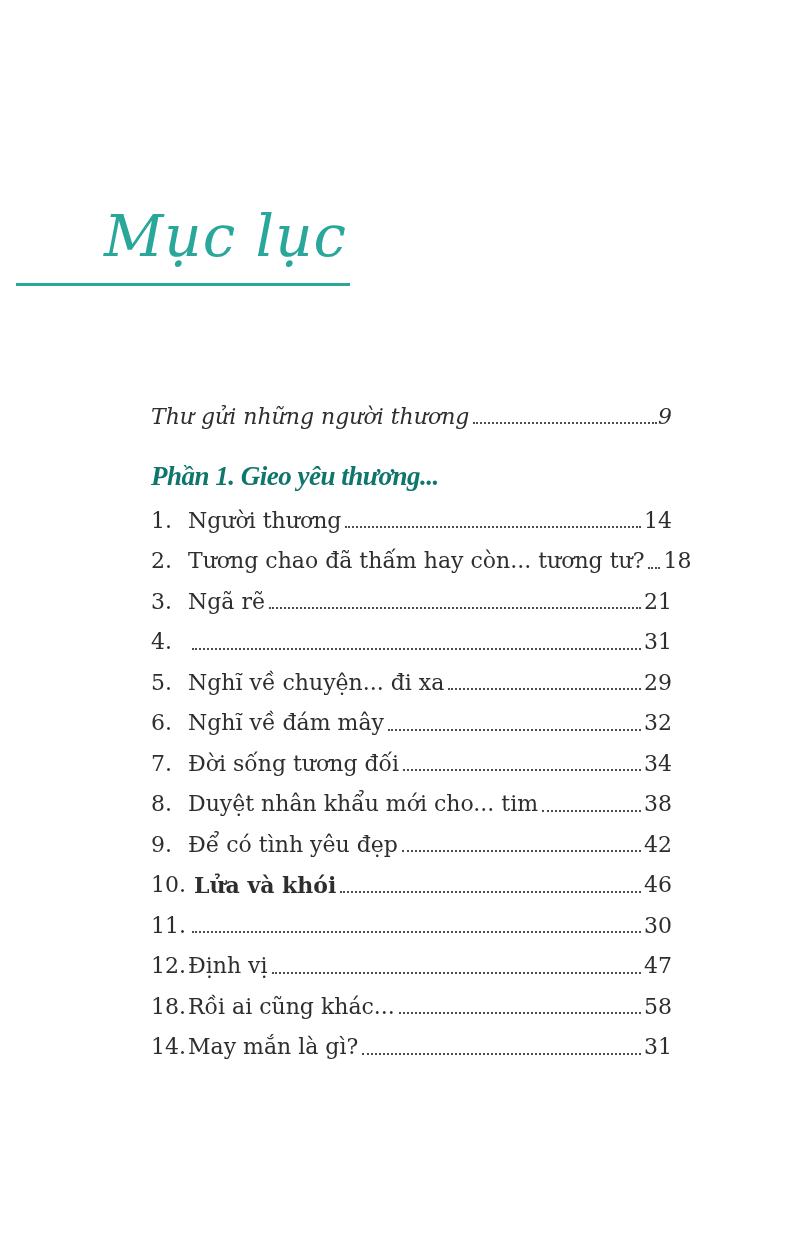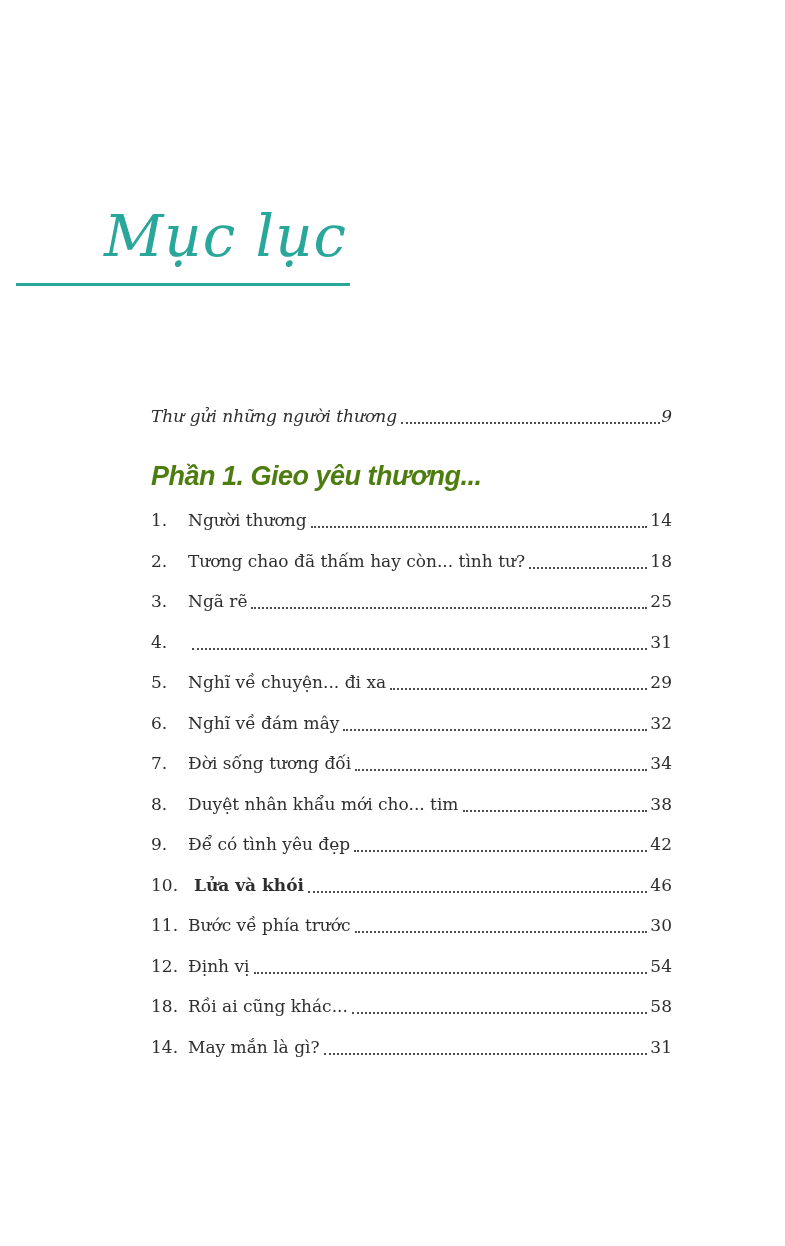--- a/index.html
+++ b/index.html
@@ -48,21 +48,21 @@
   .content {
     position: absolute;
     left: 135px;
     top: 396px;
     width: 521px;
   }
   .row {
     display: flex;
     align-items: center;
     height: 40.5px;
-    font-size: 17px;
+    font-size: 22px;
     white-space: nowrap;
   }
   .front-row {
     height: 40px;
     font-style: italic;
   }
   .front-row .t { font-style: italic; }
   .leader {
     flex: 1;
     height: 0;
@@ -72,26 +72,26 @@
     min-width: 12px;
   }
   .front-row .leader { margin-right: 1px; }
   .pg {
     text-align: right;
   }
   .section-heading {
     margin: 22px 0 0 0;
     height: 36px;
     line-height: 36px;
-    font-family: Liberation Sans, sans-serif;
+    font-family: Liberation Serif, serif;
     font-style: italic;
     font-weight: bold;
     font-size: 27px;
     letter-spacing: -0.5px;
-    color: #4d7c0f;
+    color: #0f766e;
   }
   .toc { margin-top: 6px; }
   .num {
     min-width: 37px;
     display: inline-block;
   }
   
   .toc .row:nth-child(10) .t { padding-left: 6px; font-weight: bold; }
 </style>
 </head>
@@ -118,30 +118,30 @@
 
       <div class="row">
         <span class="num">1.</span>
         <span class="t">Người thương</span>
         <span class="leader"></span>
         <span class="pg">14</span>
       </div>
 
       <div class="row">
         <span class="num">2.</span>
-        <span class="t">Tương chao đã thấm hay còn... tình tư?</span>
+        <span class="t">Tương chao đã thấm hay còn... tương tư?</span>
         <span class="leader"></span>
         <span class="pg">18</span>
       </div>
 
       <div class="row">
         <span class="num">3.</span>
         <span class="t">Ngã rẽ</span>
         <span class="leader"></span>
-        <span class="pg">25</span>
+        <span class="pg">21</span>
       </div>
 
       <div class="row">
         <span class="num">4.</span>
         <span class="leader"></span>
         <span class="pg">31</span>
       </div>
 
       <div class="row">
         <span class="num">5.</span>
@@ -180,30 +180,29 @@
 
       <div class="row">
         <span class="num">10.</span>
         <span class="t">Lửa và khói</span>
         <span class="leader"></span>
         <span class="pg">46</span>
       </div>
 
       <div class="row">
         <span class="num">11.</span>
-        <span class="t">Bước về phía trước</span>
         <span class="leader"></span>
         <span class="pg">30</span>
       </div>
 
       <div class="row">
         <span class="num">12.</span>
         <span class="t">Định vị</span>
         <span class="leader"></span>
-        <span class="pg">54</span>
+        <span class="pg">47</span>
       </div>
 
       <div class="row">
         <span class="num">18.</span>
         <span class="t">Rồi ai cũng khác...</span>
         <span class="leader"></span>
         <span class="pg">58</span>
       </div>
 
       <div class="row">

